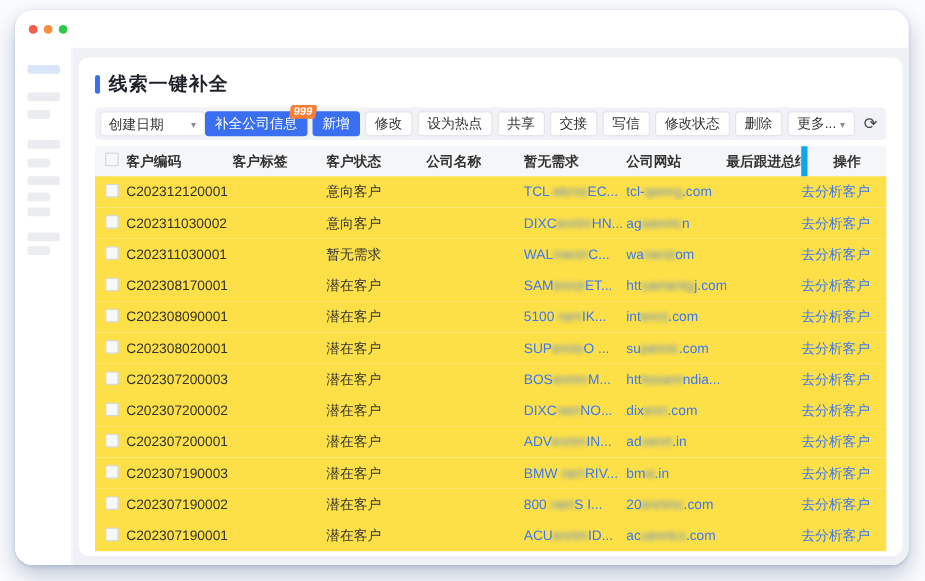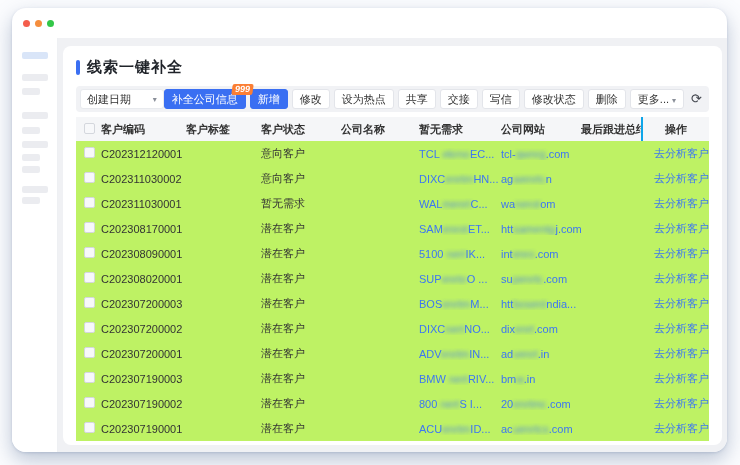--- a/index.html
+++ b/index.html
@@ -33,27 +33,27 @@
     border:1px solid #e3e5ea;background:#fff;color:#333;cursor:pointer;white-space:nowrap;line-height:18px}
   .btn.primary{background:#3a6ff2;border-color:#3a6ff2;color:#fff}
   .badge-holder{position:relative}
   .badge{position:absolute;top:-6px;right:-8px;background:#fb7e34;color:#fff;font-size:9px;line-height:11px;
     padding:0 3px;border-radius:2px;transform:skewX(-8deg);font-weight:700}
   .icon-btn{font-size:13px;color:#41454d;padding:0 3px;background:none;border:none;cursor:pointer;line-height:20px}
   .table{font-size:11px}
   .grid{display:grid;grid-template-columns:25px 85px 75px 80px 78px 82px 80px 60px 1fr;align-items:center}
   .thead{height:24px;background:#f5f6f8;color:#333;font-weight:700}
   .th{white-space:nowrap;overflow:hidden}
-  .th-action{border-left:2px solid #0ea5e9;height:24px;display:flex;align-items:center;justify-content:center}
-  .trow{height:25px;color:#333;background:#bef264}
+  .th-action{border-left:5px solid #0ea5e9;height:24px;display:flex;align-items:center;justify-content:center}
+  .trow{height:25px;color:#333;background:#fde047}
   .cb{width:11px;height:11px;border:1px solid #d4d7dd;border-radius:2px;background:#f7f8fa;display:inline-block;margin-left:8px;box-sizing:border-box;cursor:pointer}
   .cell{white-space:nowrap;overflow:hidden}
   .blue{color:#3d77f2}
   .blur{filter:blur(2px);opacity:.8}
-  .cell-action{text-align:right}
+  .cell-action{text-align:left}
   .link{color:#3d77f2;text-decoration:none;cursor:pointer}
 </style>
 </head>
 <body>
 
 <div class="window">
   <div class="titlebar">
       <span class="dot" style="background: rgb(244, 93, 76);"></span>
       <span class="dot" style="background: rgb(245, 142, 61);"></span>
       <span class="dot" style="background: rgb(51, 199, 72);"></span>

